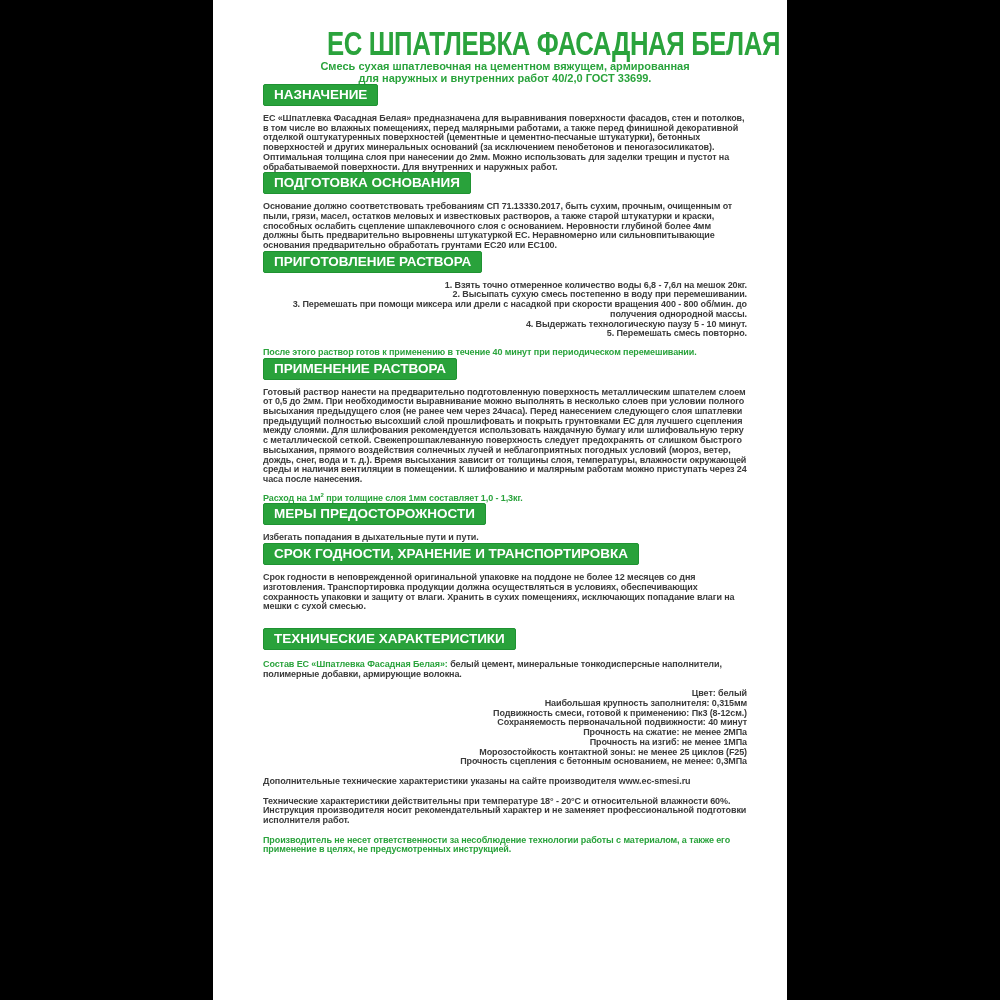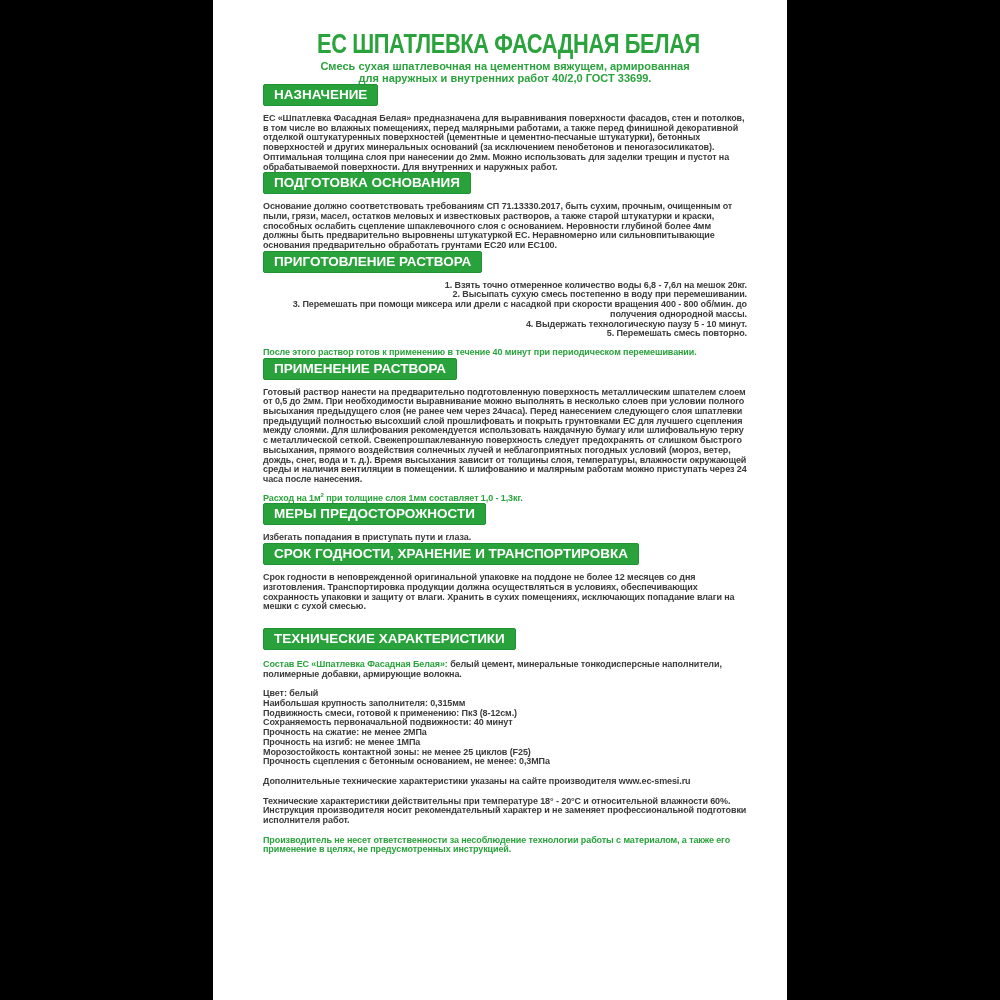--- a/index.html
+++ b/index.html
@@ -14,21 +14,21 @@
     position:absolute; left:213px; top:0;
     width:574px; height:1000px;
     background:#ffffff;
     box-sizing:border-box;
     padding:27px 40px 0 50px;
     overflow:hidden;
   }
   .title {
     margin:0; text-align:center;
     color:#2aa33c; font-weight:bold;
-    font-size:28px; line-height:33px;
+    font-size:33px; line-height:33px;
     white-space:nowrap;
   }
   .title-inner {
     display:inline-block;
     transform:scaleX(0.78);
     transform-origin:50% 50%;
     letter-spacing:-0.5px;
   }
   .subtitle {
     text-align:center;
@@ -51,21 +51,21 @@
     color:#3b3b3b;
     font-weight:bold;
     font-size:9px; line-height:9.7px;
     letter-spacing:-0.1px;
   }
   .green { color:#2aa33c; }
   .steps { margin-top:8px; }
   .step { padding-left:12px; text-indent:-12px; margin:0;text-align:right; }
   .note { margin-top:9px; }
   .specs-list { margin-top:10px; }
-  .spec-line { margin:0; }
+  .spec-line { margin:0;text-align:right; }
   sup { font-size:6px; vertical-align:super; line-height:0; }
   .mt-big { margin-top:16px; }
   .mt-10 { margin-top:10px; }
 </style>
 </head>
 <body>
 
 <div class="page">
 
   <h1 class="title"><span class="title-inner">ЕС ШПАТЛЕВКА ФАСАДНАЯ БЕЛАЯ</span></h1>
@@ -99,21 +99,21 @@
 
   <div>
     <span class="btn">ПРИМЕНЕНИЕ РАСТВОРА</span>
   </div>
   <p class="body">Готовый раствор нанести на предварительно подготовленную поверхность металлическим шпателем слоем от 0,5 до 2мм. При необходимости выравнивание можно выполнять в несколько слоев при условии полного высыхания предыдущего слоя (не ранее чем через 24часа). Перед нанесением следующего слоя шпатлевки предыдущий полностью высохший слой прошлифовать и покрыть грунтовками ЕС для лучшего сцепления между слоями. Для шлифования рекомендуется использовать наждачную бумагу или шлифовальную терку с металлической сеткой. Свежепрошпаклеванную поверхность следует предохранять от слишком быстрого высыхания, прямого воздействия солнечных лучей и неблагоприятных погодных условий (мороз, ветер, дождь, снег, вода и т. д.). Время высыхания зависит от толщины слоя, температуры, влажности окружающей среды и наличия вентиляции в помещении. К шлифованию и малярным работам можно приступать через 24 часа после нанесения.</p>
   <p class="body green note"><span>Расход на 1м</span><sup>2</sup><span> при толщине слоя 1мм составляет 1,0 - 1,3кг.</span></p>
 
   <div>
     <span class="btn">МЕРЫ ПРЕДОСТОРОЖНОСТИ</span>
   </div>
-  <p class="body">Избегать попадания в приступать пути и глаза.</p>
+  <p class="body">Избегать попадания в дыхательные пути и пути.</p>
 
   <div>
     <span class="btn">СРОК ГОДНОСТИ, ХРАНЕНИЕ И ТРАНСПОРТИРОВКА</span>
   </div>
   <p class="body">Срок годности в неповрежденной оригинальной упаковке на поддоне не более 12 месяцев со дня изготовления. Транспортировка продукции должна осуществляться в условиях, обеспечивающих сохранность упаковки и защиту от влаги. Хранить в сухих помещениях, исключающих попадание влаги на мешки с сухой смесью.</p>
 
   <div>
     <span class="btn mt-big">ТЕХНИЧЕСКИЕ ХАРАКТЕРИСТИКИ</span>
   </div>
   <p class="body mt-10"><span class="green">Состав ЕС «Шпатлевка Фасадная Белая»:</span><span> белый цемент, минеральные тонкодисперсные наполнители, полимерные добавки, армирующие волокна.</span></p>

